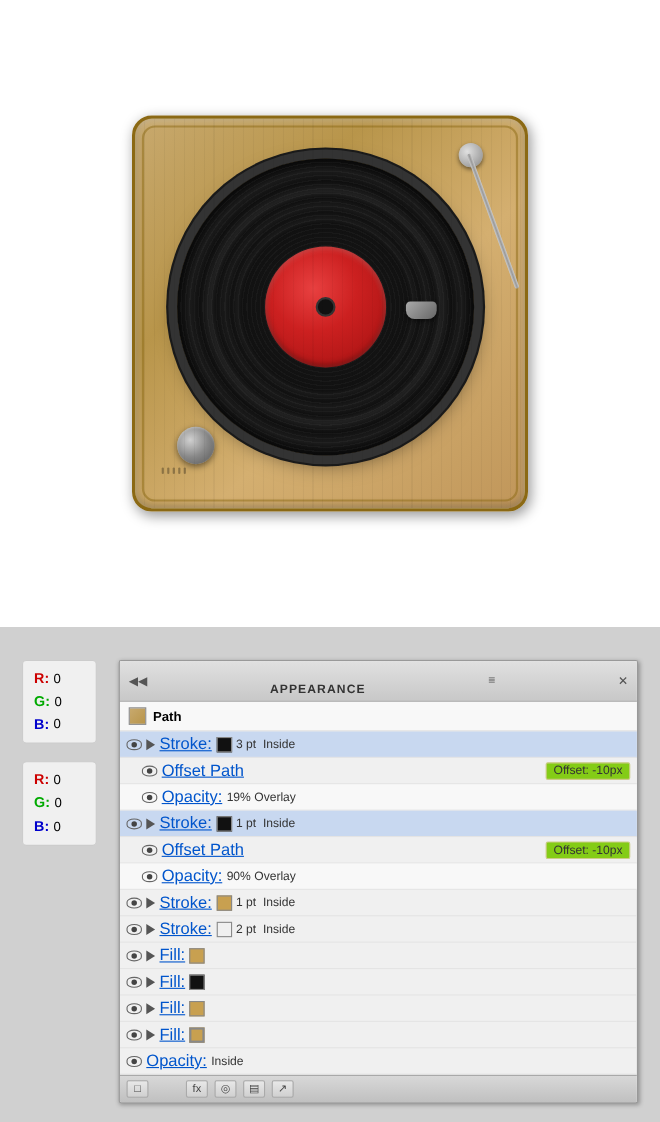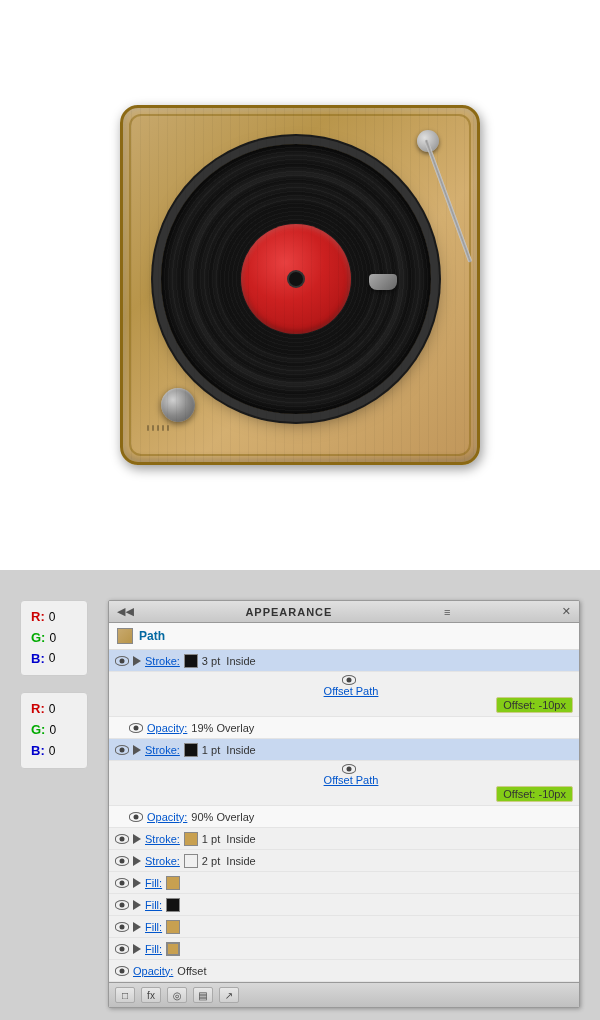--- a/index.html
+++ b/index.html
@@ -266,20 +266,21 @@
       align-items: center;
       justify-content: space-between;
     }
 
     .panel-title {
       font-size: 11px;
       font-weight: bold;
       color: #333;
       letter-spacing: 1px;
       text-transform: uppercase;
+      margin-top: 16px;
     }
 
     .panel-btn {
       font-size: 11px;
       color: #555;
       cursor: pointer;
     }
 
     
     .path-header-row {
@@ -294,42 +295,41 @@
     .path-swatch {
       width: 16px;
       height: 16px;
       background: linear-gradient(135deg, #c8a96e, #b8954a);
       border: 1px solid #888;
       flex-shrink: 0;
     }
 
     .path-label {
       font-size: 12px;
-      color: #0369a1;
+      color: #000000;
       font-weight: bold;
     }
 
     
     .panel-row {
       display: flex;
       align-items: center;
       padding: 3px 6px;
       border-bottom: 1px solid #e4e4e4;
       min-height: 22px;
       position: relative;
     }
 
     .panel-row.highlighted {
       background: #c8d8f0;
     }
 
     .panel-row.indented {
       padding-left: 20px;
       background: #f0f0f0;
-      flex-direction: column;
     }
 
     .panel-row.indented2 {
       padding-left: 20px;
       background: #f8f8f8;
     }
 
     .eye-icon {
       width: 14px;
       height: 10px;
@@ -357,21 +357,21 @@
       height: 0;
       border-top: 5px solid transparent;
       border-bottom: 5px solid transparent;
       border-left: 8px solid #555;
       flex-shrink: 0;
       margin-right: 4px;
       cursor: pointer;
     }
 
     .row-label {
-      font-size: 11px;
+      font-size: 15px;
       color: #0055cc;
       text-decoration: underline;
       cursor: pointer;
       flex-shrink: 0;
     }
 
     .row-swatch {
       width: 14px;
       height: 14px;
       border: 1px solid #888;
@@ -578,25 +578,25 @@
     <div class="panel-row">
       <div class="eye-icon"></div>
       <div class="triangle-btn"></div>
       <span class="row-label">Fill:</span>
       <div class="row-swatch" style="background:#c8a050; border: 2px solid #888;"></div>
     </div>
 
     <div class="panel-row">
       <div class="eye-icon"></div>
       <span class="row-label">Opacity:</span>
-      <span class="row-text">Offset</span>
+      <span class="row-text">Inside</span>
     </div>
 
     <div class="panel-footer">
       <div class="footer-btn">□</div>
-      <div class="footer-btn" style="">fx</div>
+      <div class="footer-btn" style="margin-left:28px;">fx</div>
       <div class="footer-btn">◎</div>
       <div class="footer-btn">▤</div>
       <div class="footer-btn">↗</div>
     </div>
   </div>
 
 </div>
 
 </body></html>

